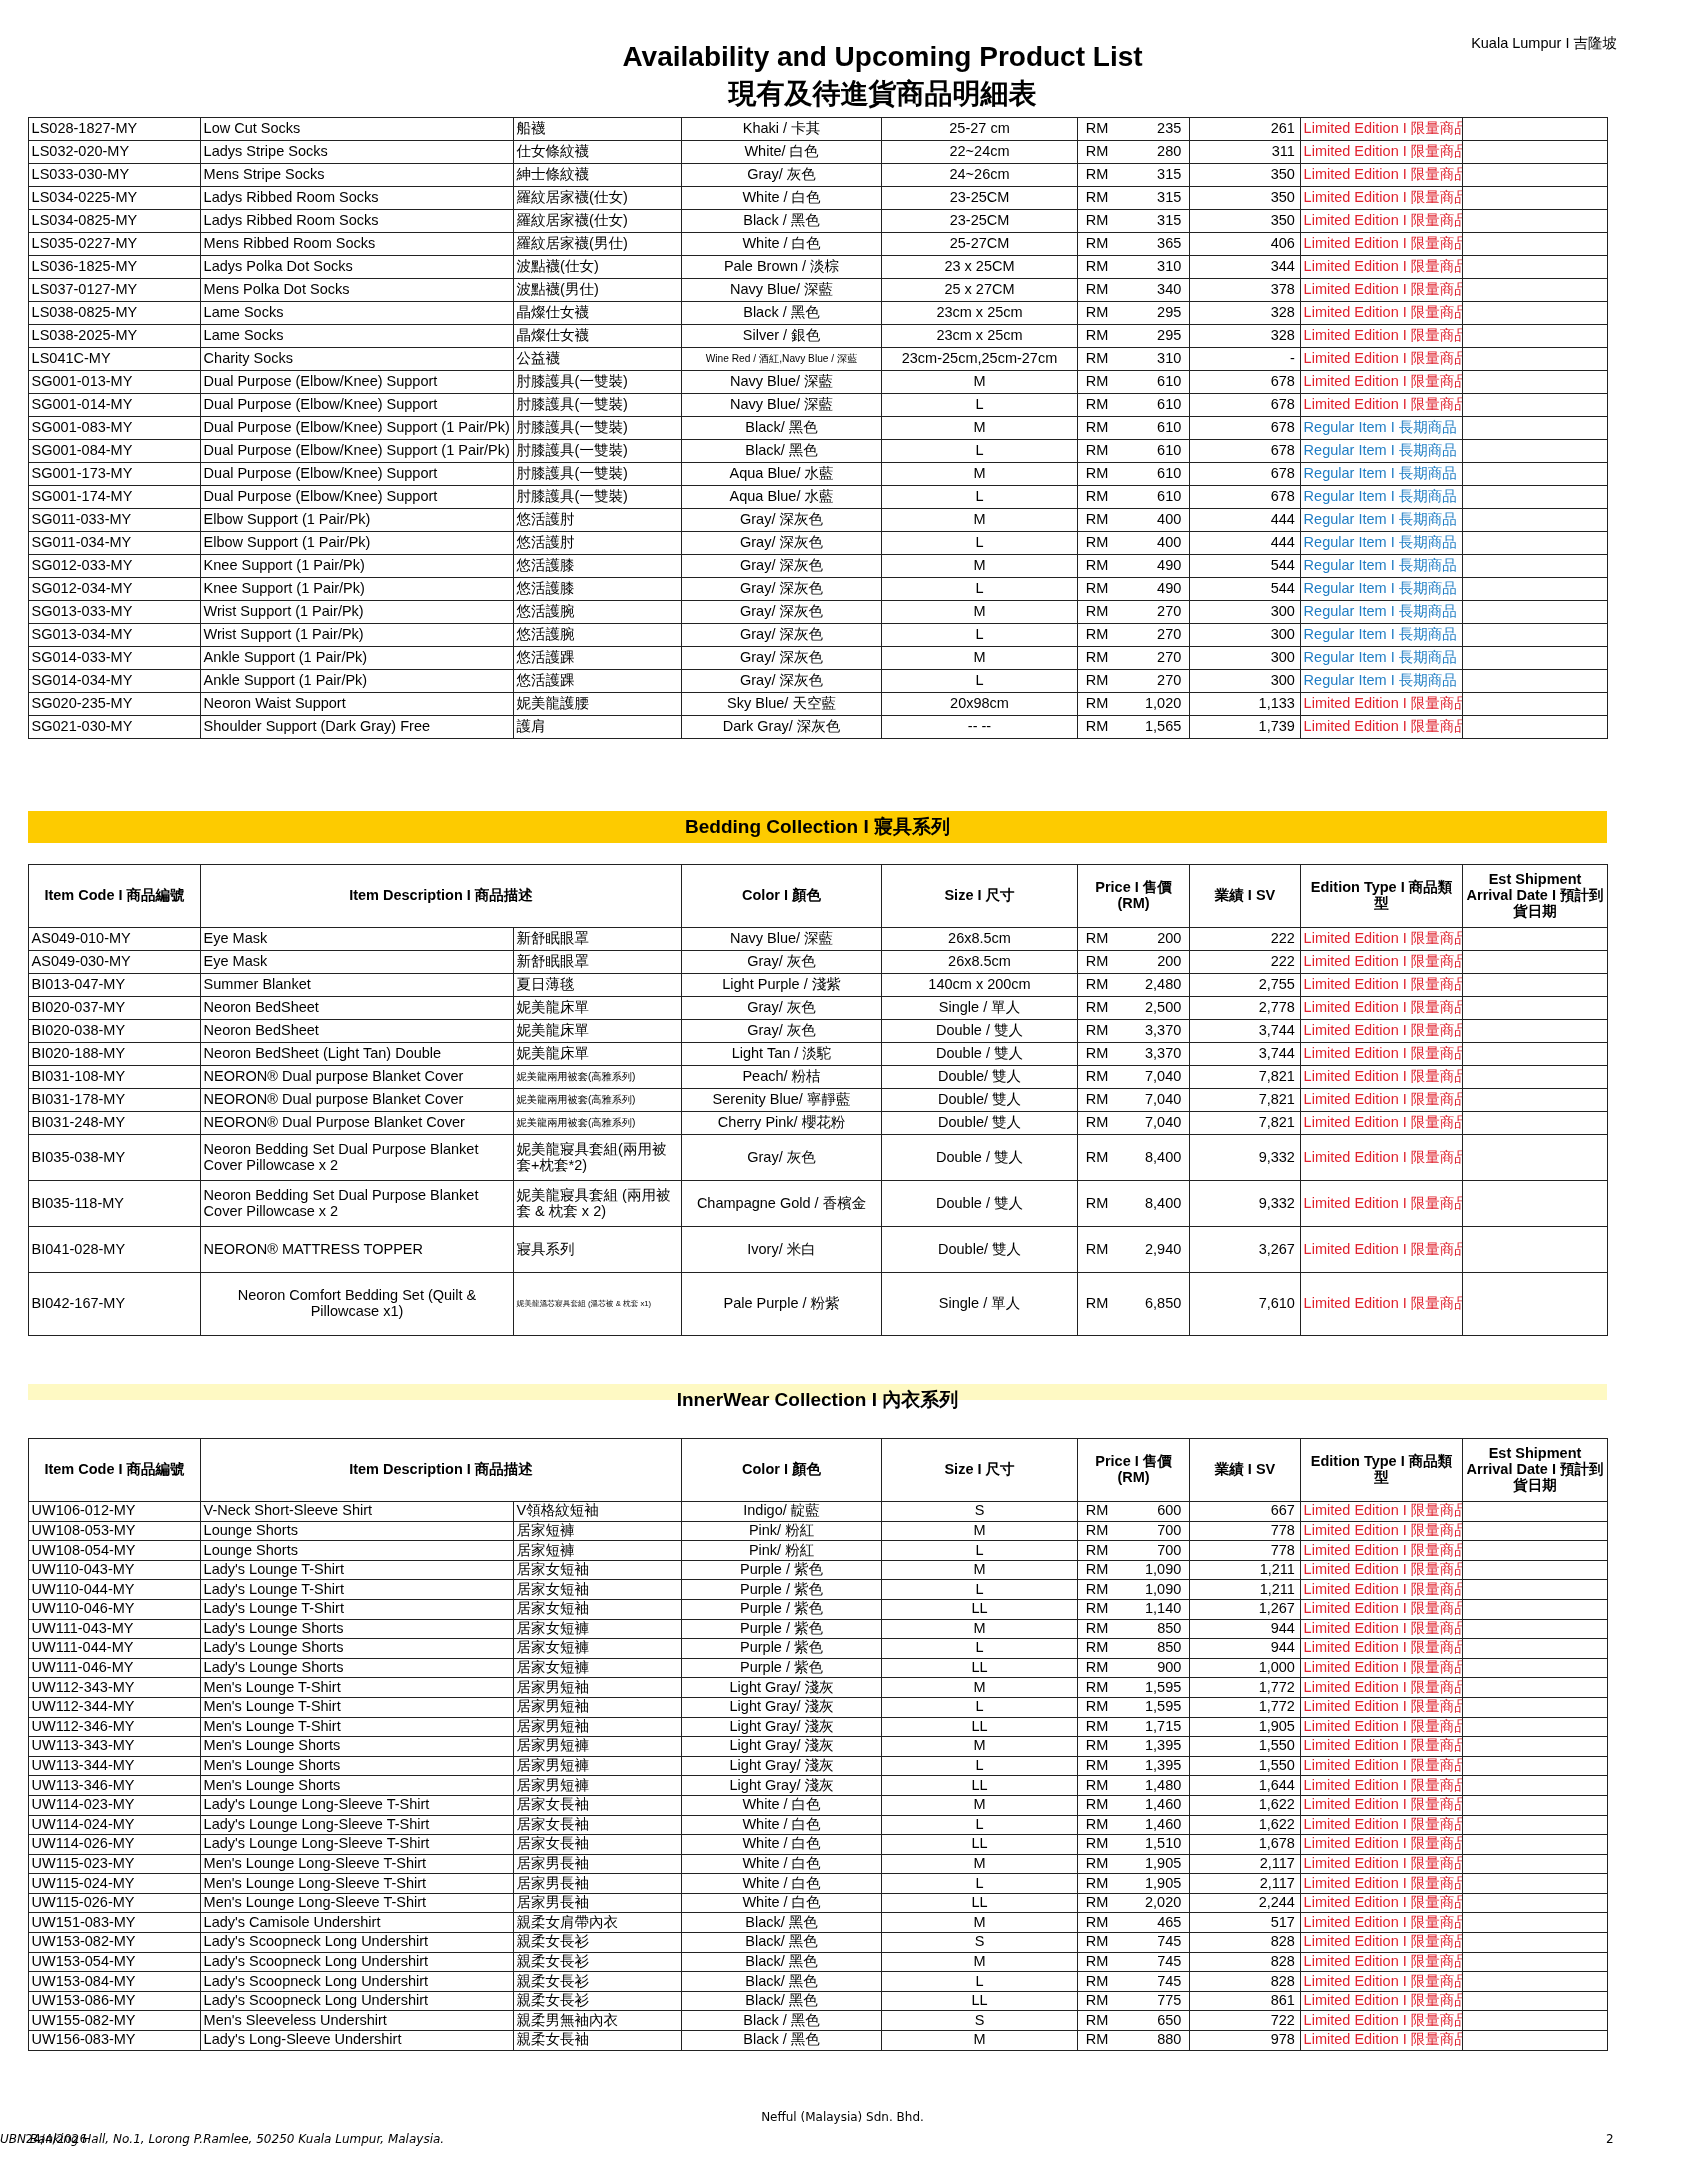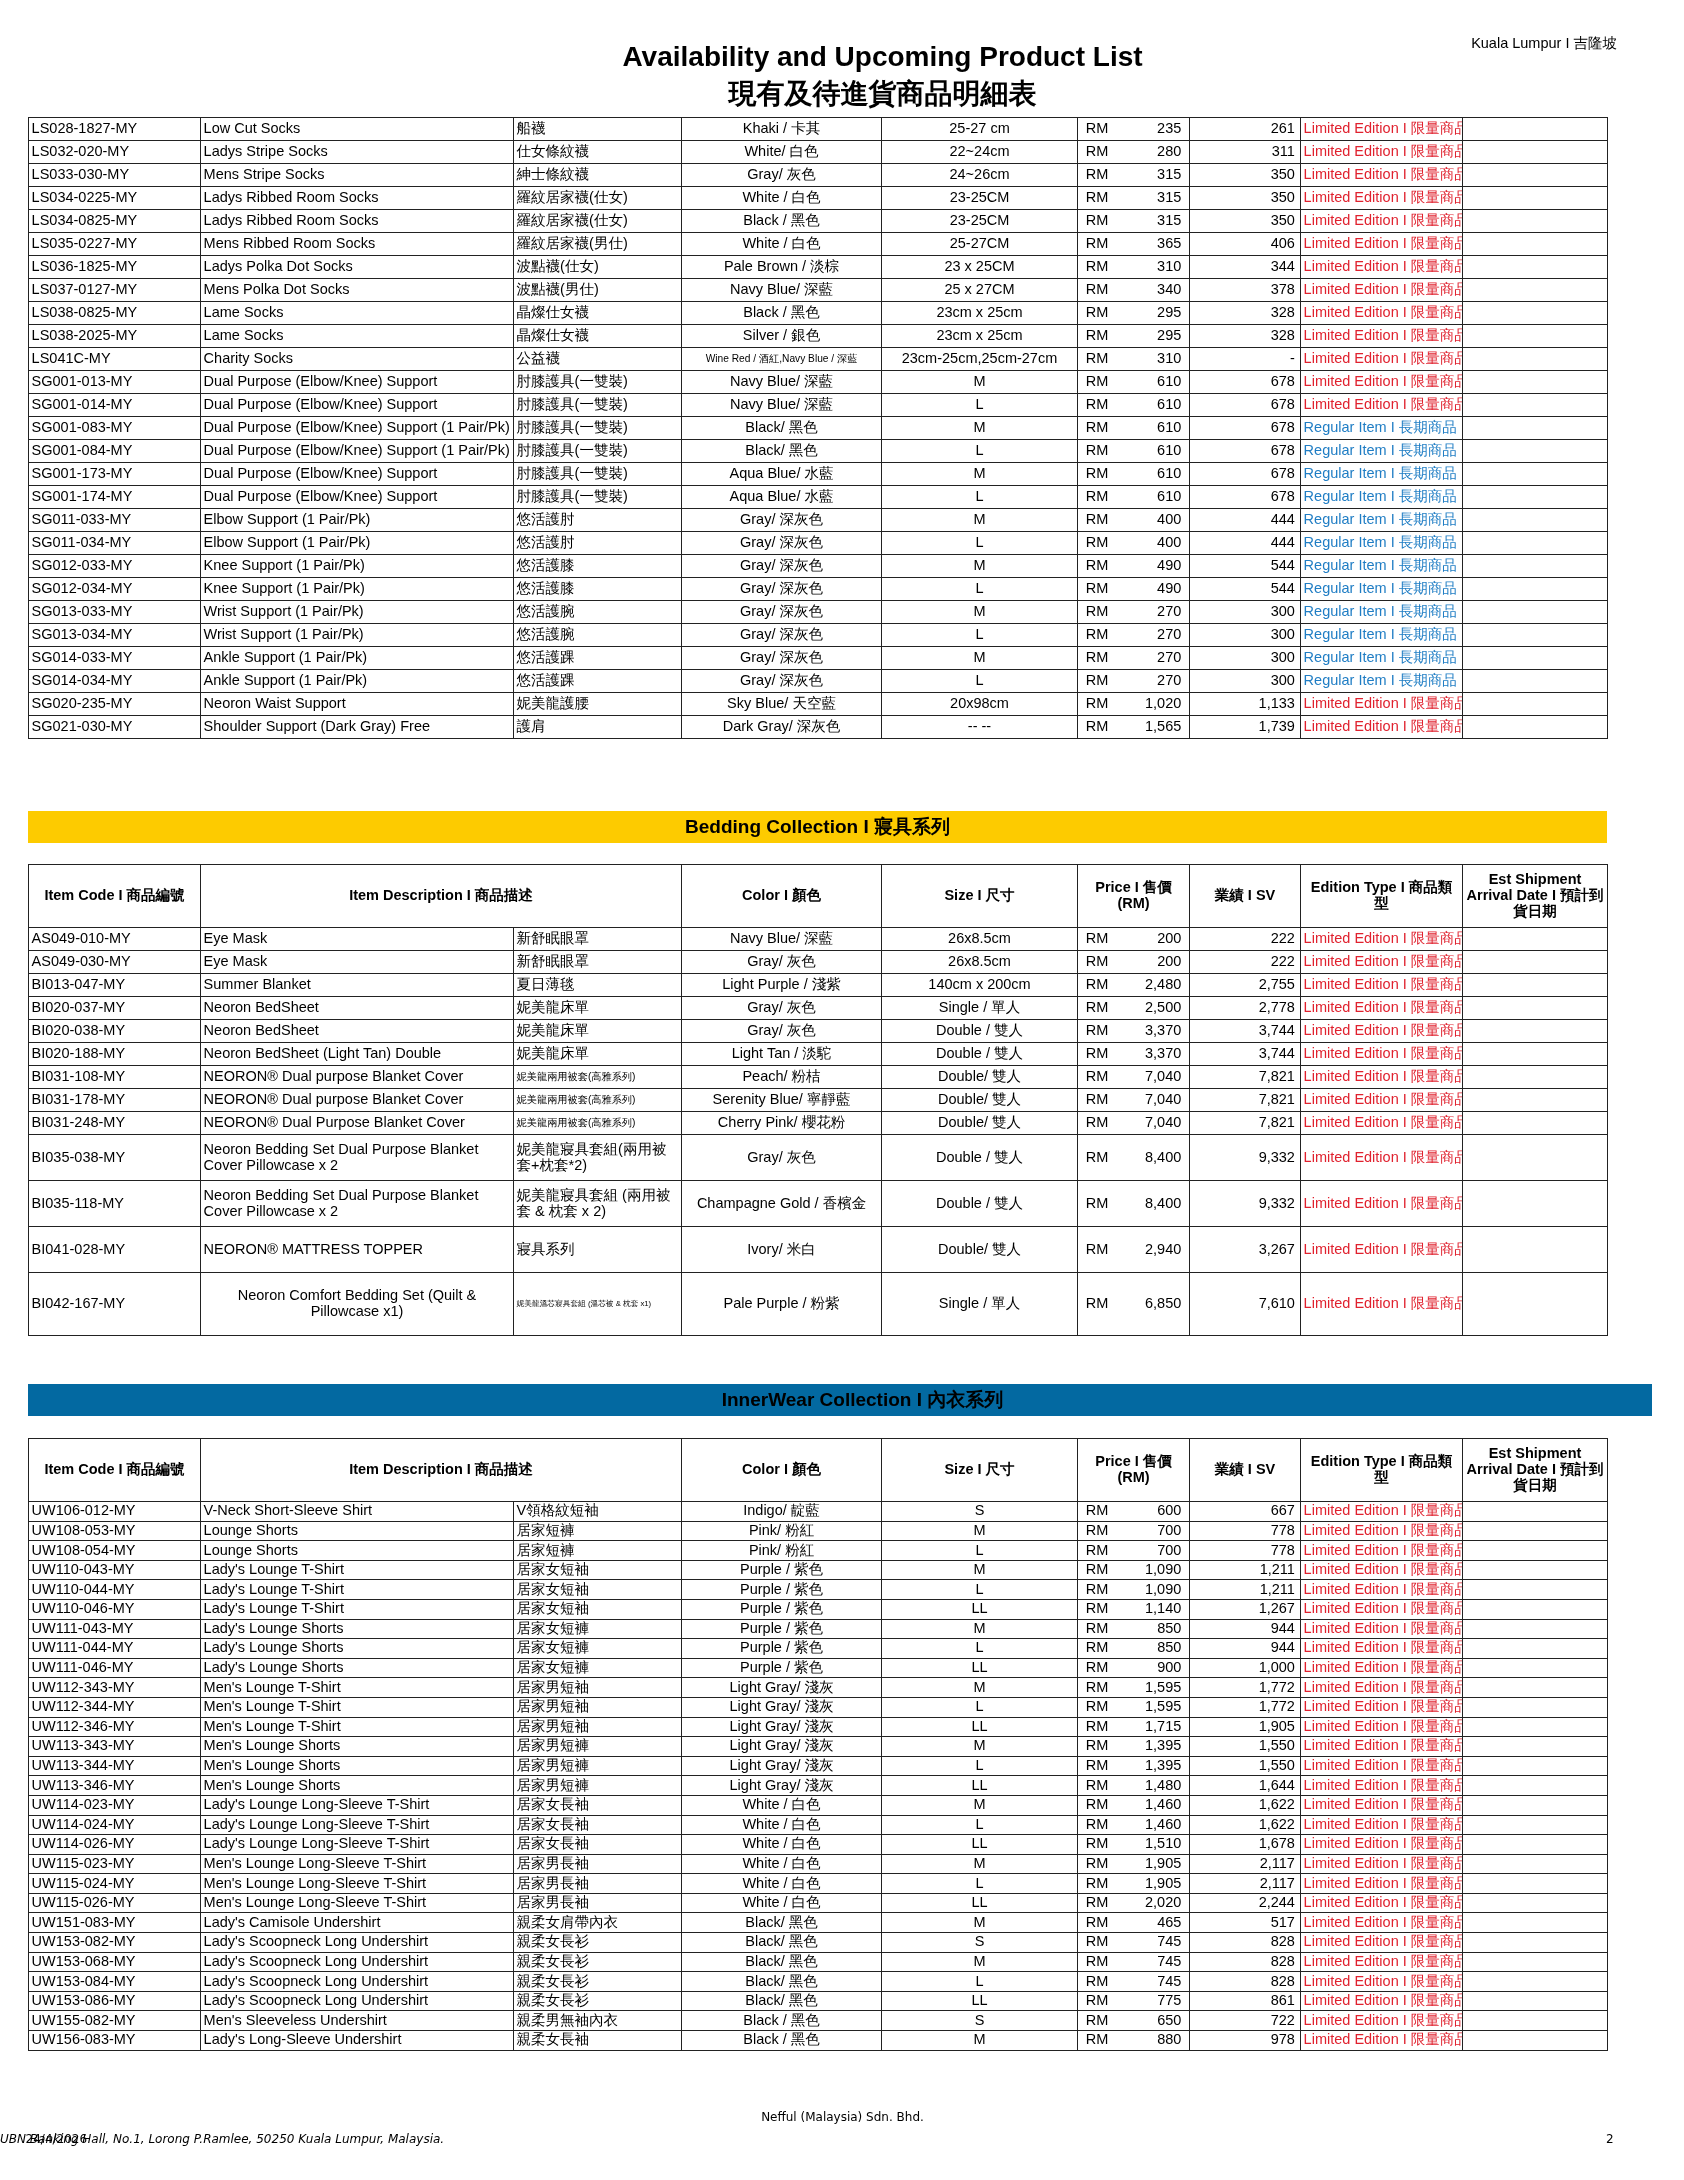--- a/index.html
+++ b/index.html
@@ -705,21 +705,21 @@
             <span>6,850</span>
           </div>
         </td>
     <td class="r">7,610</td>
     <td class="ltd" style="color: rgb(224, 33, 46);">Limited Edition I 限量商品</td>
     <td></td>
   </tr>
     </tbody>
   </table>
 
-<div class="band" style="top: 1384px; height: 32px; line-height: 32px; background: #0369a1; padding-left: 45px;">InnerWear Collection I 內衣系列</div>
+<div class="band" style="top: 1384px; height: 16px; line-height: 32px; background: #fef9c3;">InnerWear Collection I 內衣系列</div>
 <table id="t2" style="top:1438px;">
     <colgroup>
       <col style="width:172px">
       <col style="width:313px">
       <col style="width:168px">
       <col style="width:200px">
       <col style="width:196px">
       <col style="width:112px">
       <col style="width:111px">
       <col style="width:162px">
@@ -1098,21 +1098,21 @@
           <div class="price">
             <span>RM</span>
             <span>745</span>
           </div>
         </td>
     <td class="r">828</td>
     <td class="ltd" style="color: rgb(224, 33, 46);">Limited Edition I 限量商品</td>
     <td></td>
   </tr>
       <tr style="height:19.6px">
-    <td>UW153-068-MY</td>
+    <td>UW153-054-MY</td>
     <td class=" ">Lady's Scoopneck Long Undershirt</td>
     <td class="  ">親柔女長衫</td>
     <td class="c ">Black/ 黑色</td>
     <td class="c">M</td>
     <td>
           <div class="price">
             <span>RM</span>
             <span>745</span>
           </div>
         </td>

